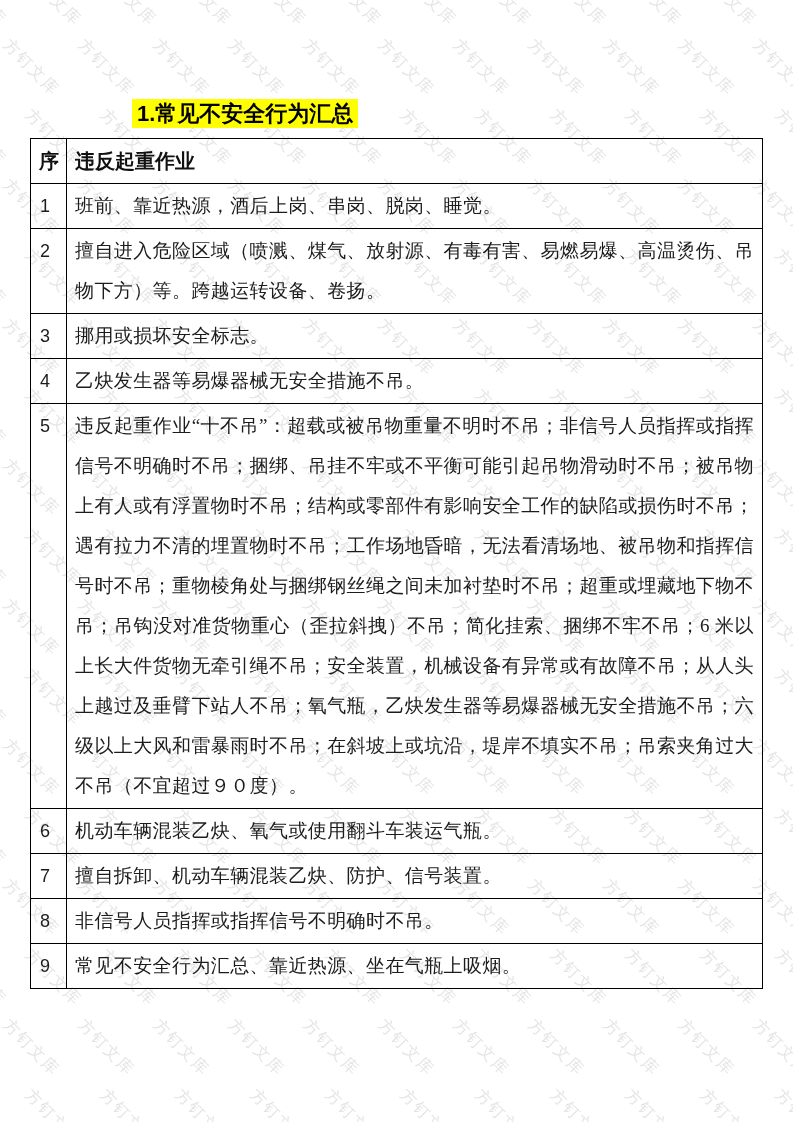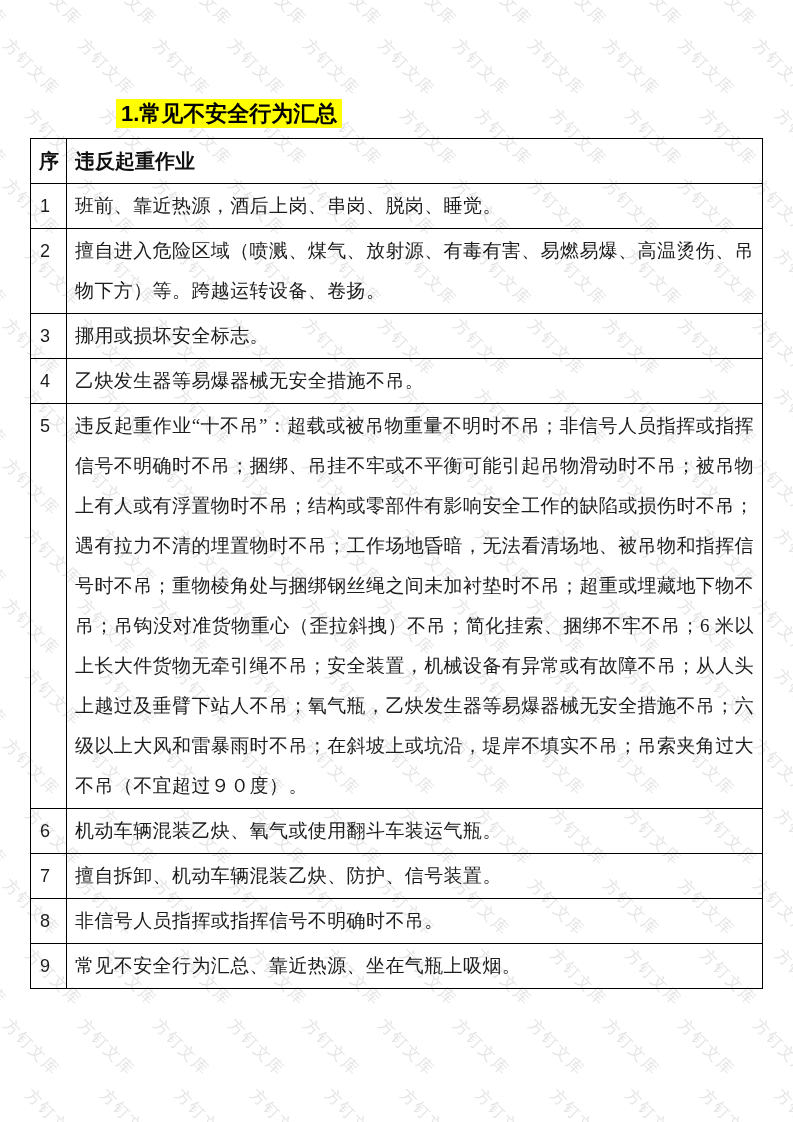--- a/index.html
+++ b/index.html
@@ -32,21 +32,21 @@
     transform-origin: left top;
     user-select: none;
   }
   .content {
     position: absolute;
     inset: 0;
     z-index: 1;
   }
   .title-row {
     position: absolute;
-    left: 116px;
+    left: 132px;
     top: 99px;
     border-radius: 6px;
   }
   .title-hl {
     display: inline-block;
     font-family: "Liberation Sans", "DejaVu Sans", sans-serif;
     font-weight: bold;
     font-size: 22px;
     line-height: 22px;
     color: #000000;

